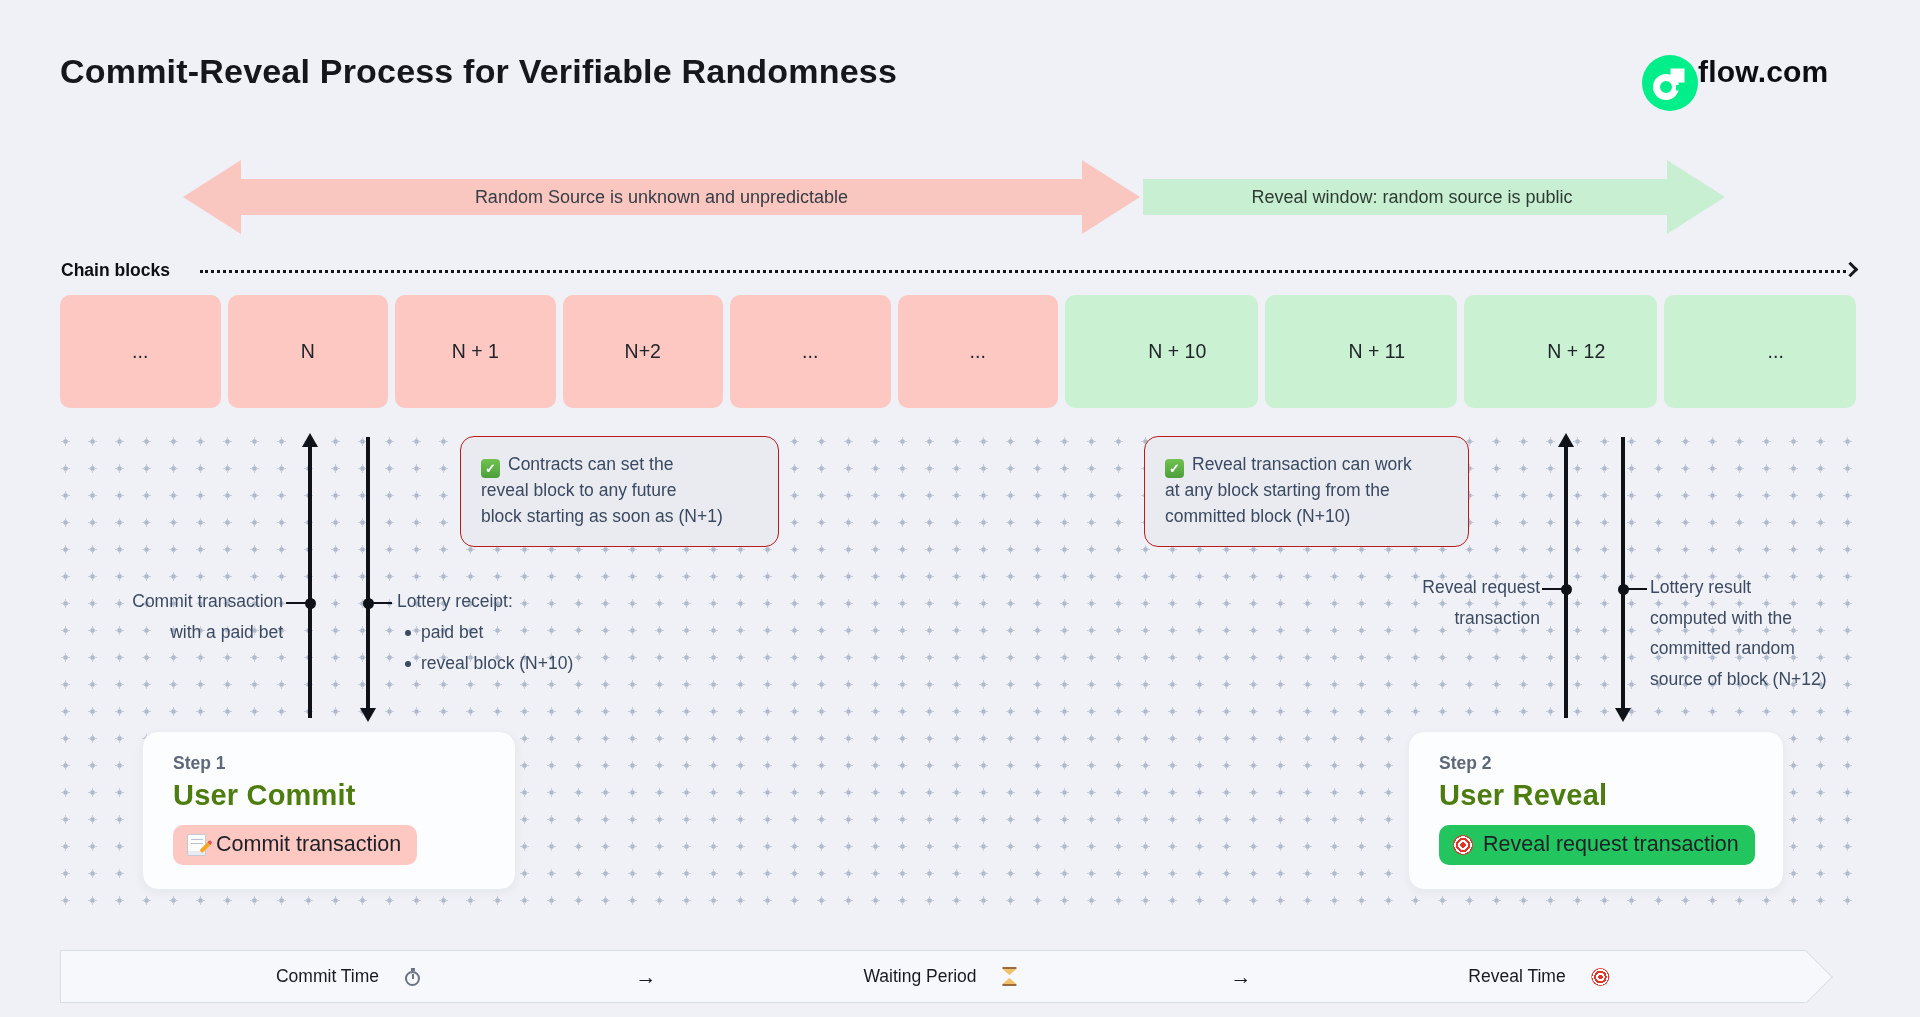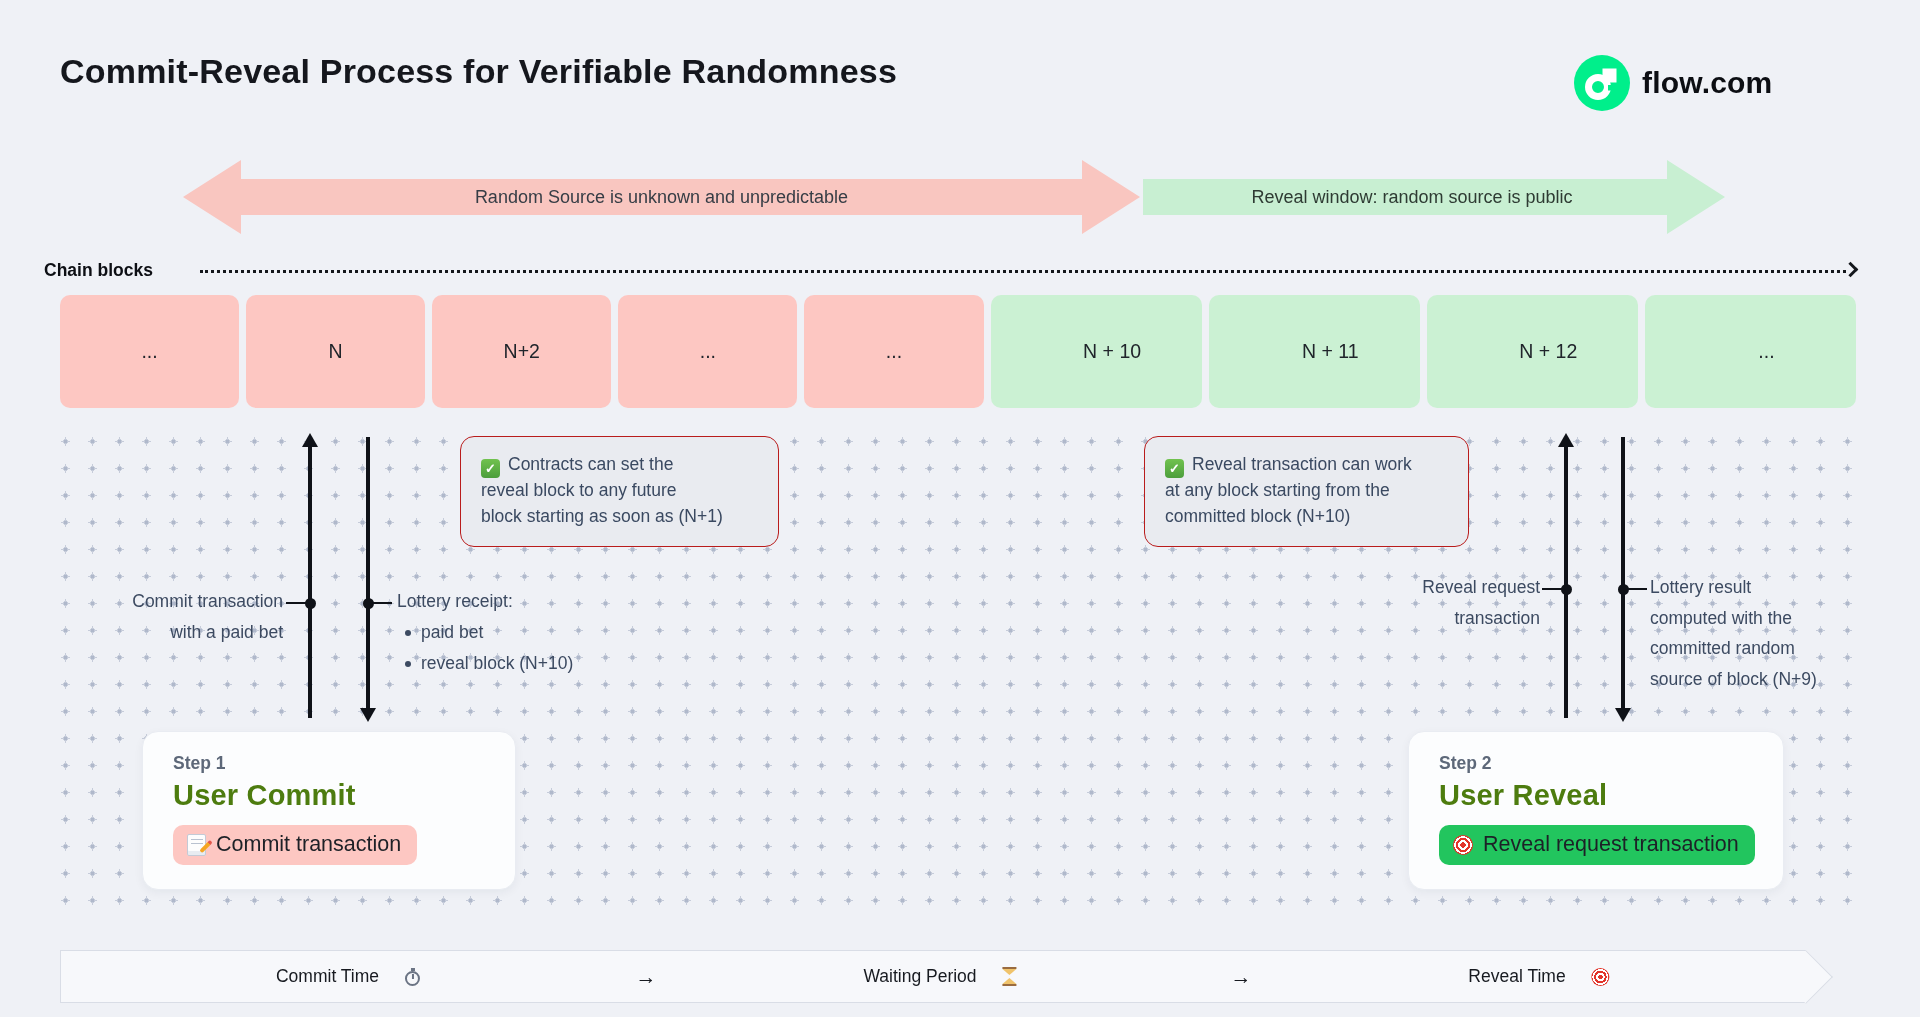--- a/index.html
+++ b/index.html
@@ -17,38 +17,38 @@
       radial-gradient(ellipse 1.2px 4.5px at center, rgba(148,160,184,.45) 98%, transparent);
     background-size:27px 27px, 27px 27px;
     pointer-events:none;
   }
 
   .page-title {
     position:absolute; left:60px; top:52px;
     font-size:34px; font-weight:600; color:#15171d; letter-spacing:.2px;
   }
 
-  .brand { position:absolute; left:1574px; top:55px; display:flex; align-items:center; gap:12px; cursor:pointer; }
+  .brand { position:absolute; left:1642px; top:55px; display:flex; align-items:flex-start; cursor:pointer; }
   .brand-text { font-size:30px; font-weight:800; color:#0c0e13; letter-spacing:.2px; }
 
   
   .phase-arrow { position:absolute; top:160px; height:74px; display:flex; align-items:center; justify-content:center;
     font-size:18px; color:#363d45; }
   .phase-arrow.commit {
     left:183px; width:957px; background:#f9c6c0;
     clip-path:polygon(0 37px, 58px 0, 58px 19px, 899px 19px, 899px 0, 957px 37px, 899px 74px, 899px 55px, 58px 55px, 58px 74px);
   }
   .phase-arrow.reveal {
     left:1143px; width:582px; background:#c8efd2; color:#2e3b33;
     clip-path:polygon(0 19px, 524px 19px, 524px 0, 582px 37px, 524px 74px, 524px 55px, 0 55px);
     padding-right:44px;
   }
 
   
-  .chain-label { position:absolute; left:44px; top:260px; font-size:17.5px; font-weight:700; color:#0d0f14; }
+  .chain-label { position:absolute; left:61px; top:260px; font-size:17.5px; font-weight:700; color:#0d0f14; }
   .chain-dotted { position:absolute; left:200px; top:270px; width:1646px; border-top:3px dotted #14171c; }
   .chain-arrowhead { position:absolute; left:1845px; top:264px; width:11px; height:11px;
     border-top:3px solid #14171c; border-right:3px solid #14171c; transform:rotate(45deg); }
 
   
   .blocks { position:absolute; left:60px; top:295px; width:1796px; height:113px; display:flex; gap:7px; }
   .block { flex:1; border-radius:10px; display:flex; align-items:center; justify-content:center;
     font-size:19.5px; color:#20252b; font-weight:450; }
   .block.commit { background:#fdc7c2; }
   .block.reveal { background:#cbf1d3;padding-left:32px; }
@@ -159,20 +159,23 @@
   <div class="chain-arrowhead"></div>
 
   <div class="blocks">
     <div class="block commit">
         <span>...</span>
       </div>
     <div class="block commit">
         <span>N</span>
       </div>
     <div class="block commit">
+        <span>N + 1</span>
+      </div>
+    <div class="block commit">
         <span>N+2</span>
       </div>
     <div class="block commit">
         <span>...</span>
       </div>
     <div class="block commit">
         <span>...</span>
       </div>
     <div class="block reveal">
         <span>N + 10</span>
@@ -234,21 +237,21 @@
   <div class="flow-connector" style="left:1627px; top:587.7px; width:20px;"></div>
 
   <div class="flow-label right-align" style="right:380px; top:572px;">
     <div>Reveal request</div>
     <div>transaction</div>
   </div>
   <div class="flow-label" style="left:1650px; top:572px; line-height:30.5px;">
     <div>Lottery result</div>
     <div>computed with the</div>
     <div>committed random</div>
-    <div>source of block (N+9)</div>
+    <div>source of block (N+12)</div>
   </div>
 
   <div class="step-card step-1">
     <div class="step-eyebrow">Step 1</div>
     <div class="step-title">User Commit</div>
     <div class="step-pill commit">
       <span class="memo-icon"></span>
       <span>Commit transaction</span>
     </div>
   </div>

